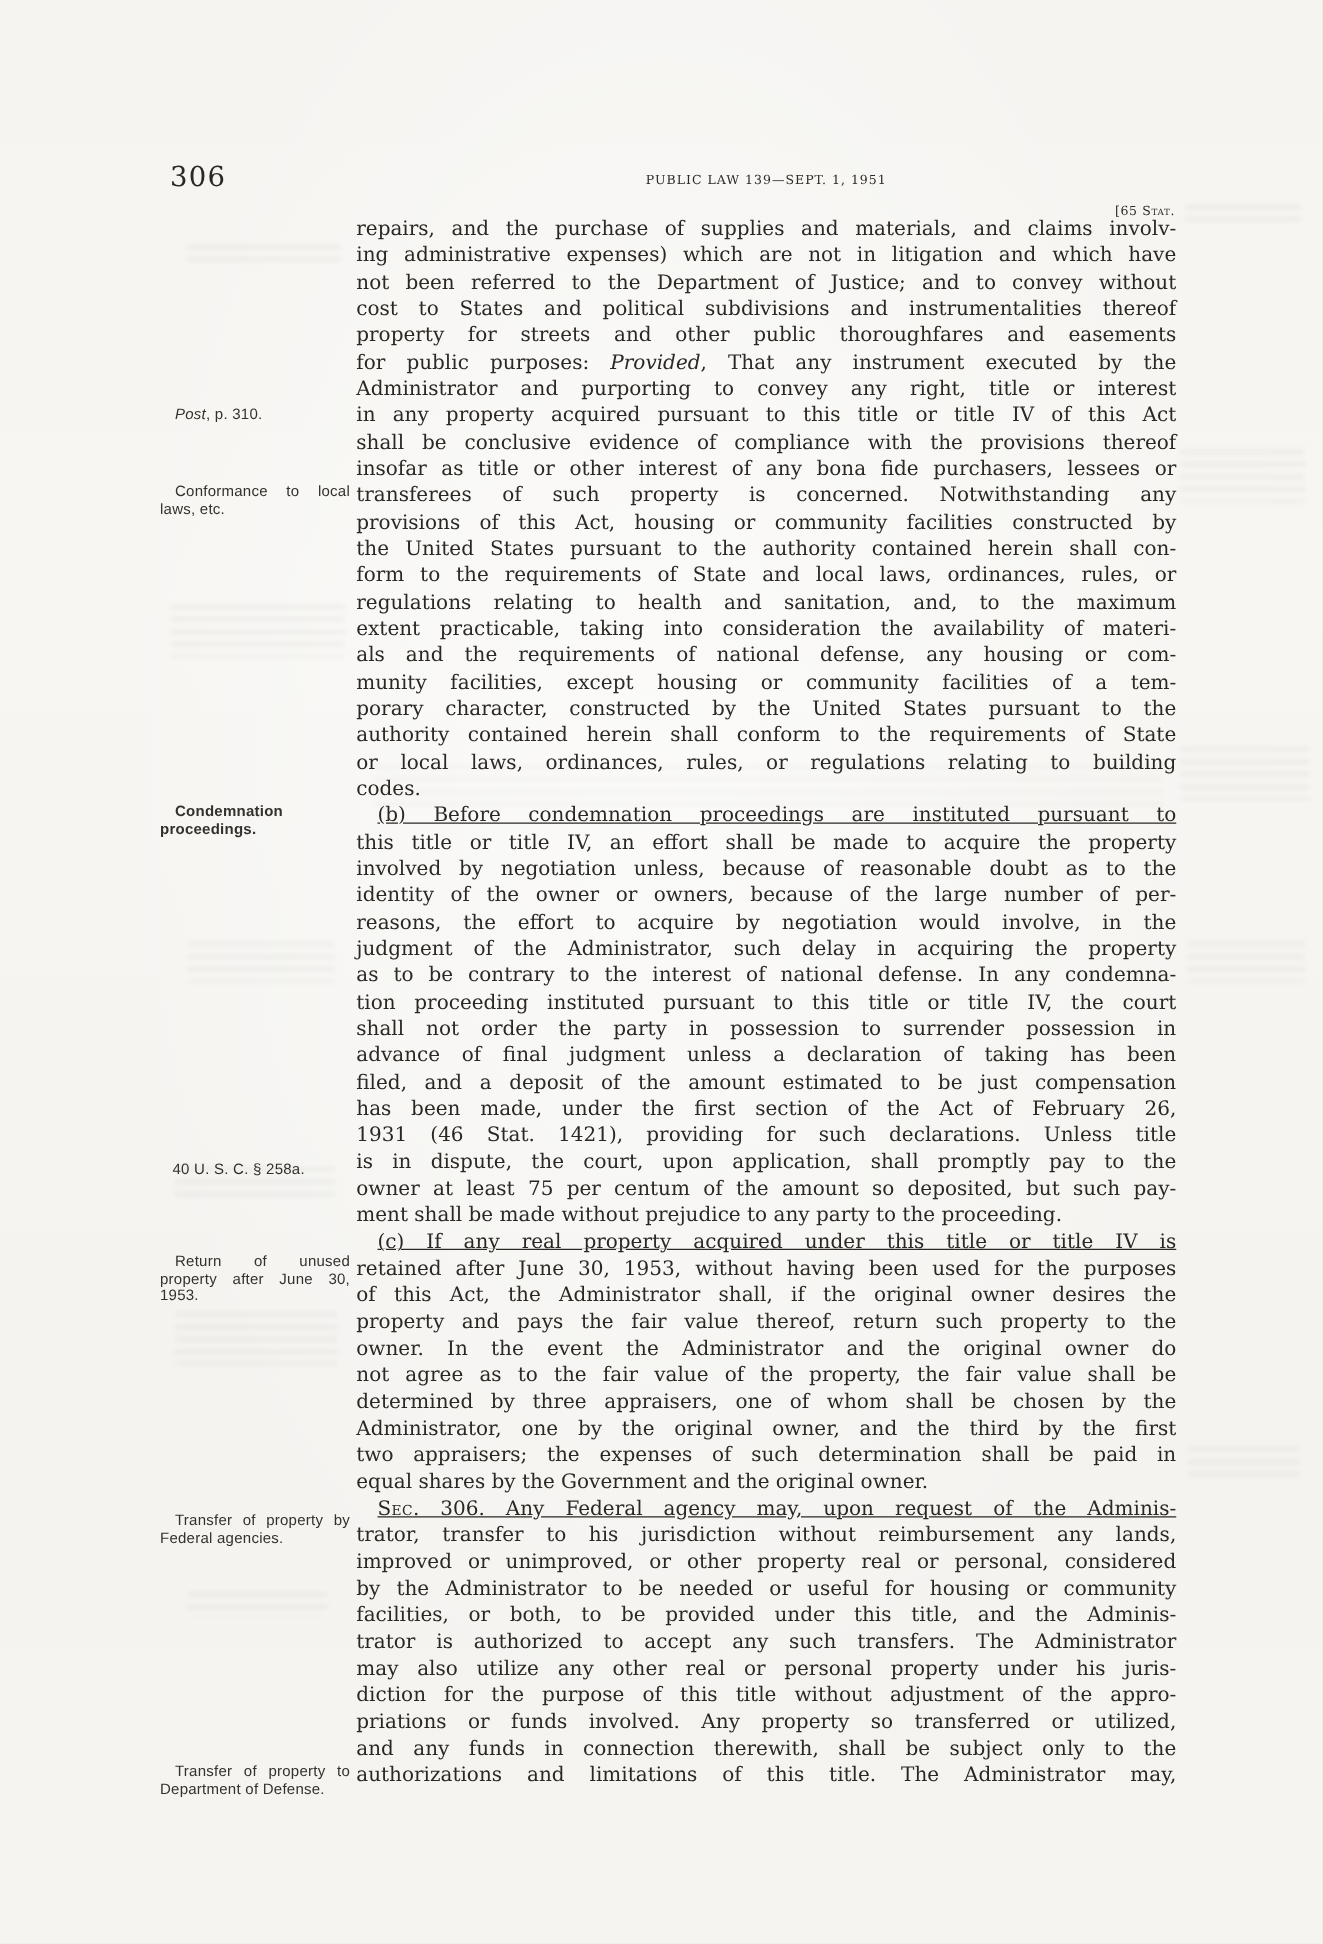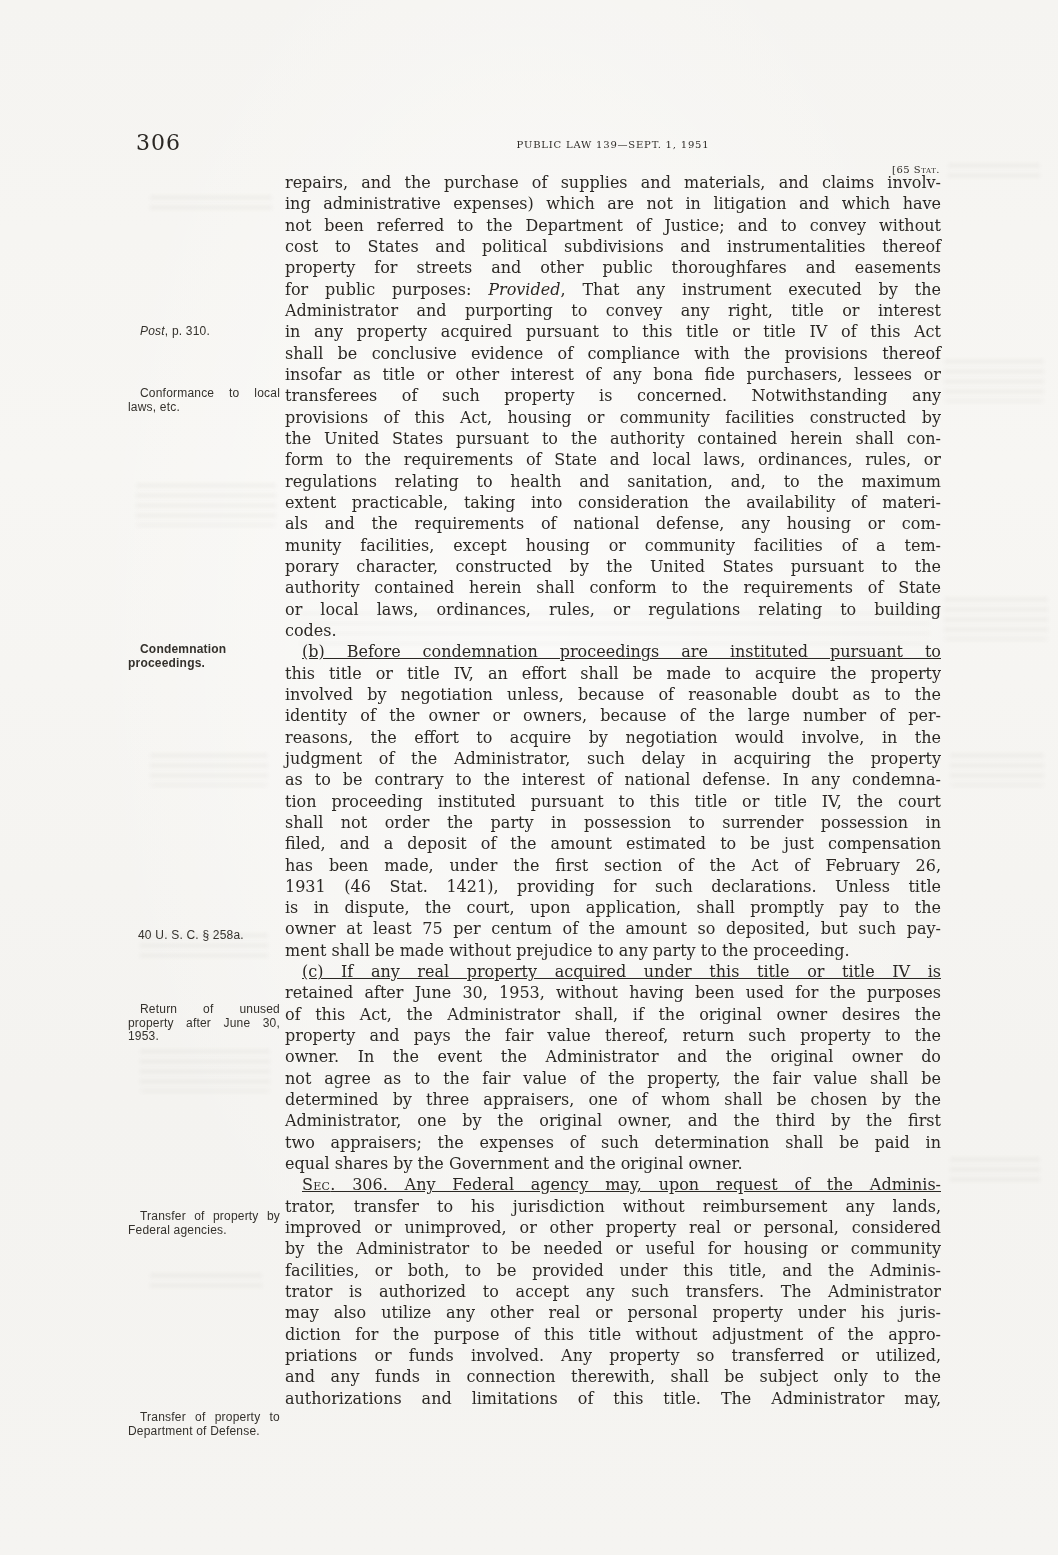--- a/index.html
+++ b/index.html
@@ -174,20 +174,21 @@
       <div class="para">
         <div class="line first">(b) Before condemnation proceedings are instituted pursuant to</div>
         <div class="line">this title or title IV, an effort shall be made to acquire the property</div>
         <div class="line">involved by negotiation unless, because of reasonable doubt as to the</div>
         <div class="line">identity of the owner or owners, because of the large number of per-</div>
         <div class="line">reasons, the effort to acquire by negotiation would involve, in the</div>
         <div class="line">judgment of the Administrator, such delay in acquiring the property</div>
         <div class="line">as to be contrary to the interest of national defense.  In any condemna-</div>
         <div class="line">tion proceeding instituted pursuant to this title or title IV, the court</div>
         <div class="line">shall not order the party in possession to surrender possession in</div>
+        <div class="line">advance of final judgment unless a declaration of taking has been</div>
         <div class="line">filed, and a deposit of the amount estimated to be just compensation</div>
         <div class="line">has been made, under the first section of the Act of February 26,</div>
         <div class="line">1931 (46 Stat. 1421), providing for such declarations.  Unless title</div>
         <div class="line">is in dispute, the court, upon application, shall promptly pay to the</div>
         <div class="line">owner at least 75 per centum of the amount so deposited, but such pay-</div>
         <div class="line final">ment shall be made without prejudice to any party to the proceeding.</div>
       </div>
       <div class="para">
         <div class="line first">(c) If any real property acquired under this title or title IV is</div>
         <div class="line">retained after June 30, 1953, without having been used for the purposes</div>

